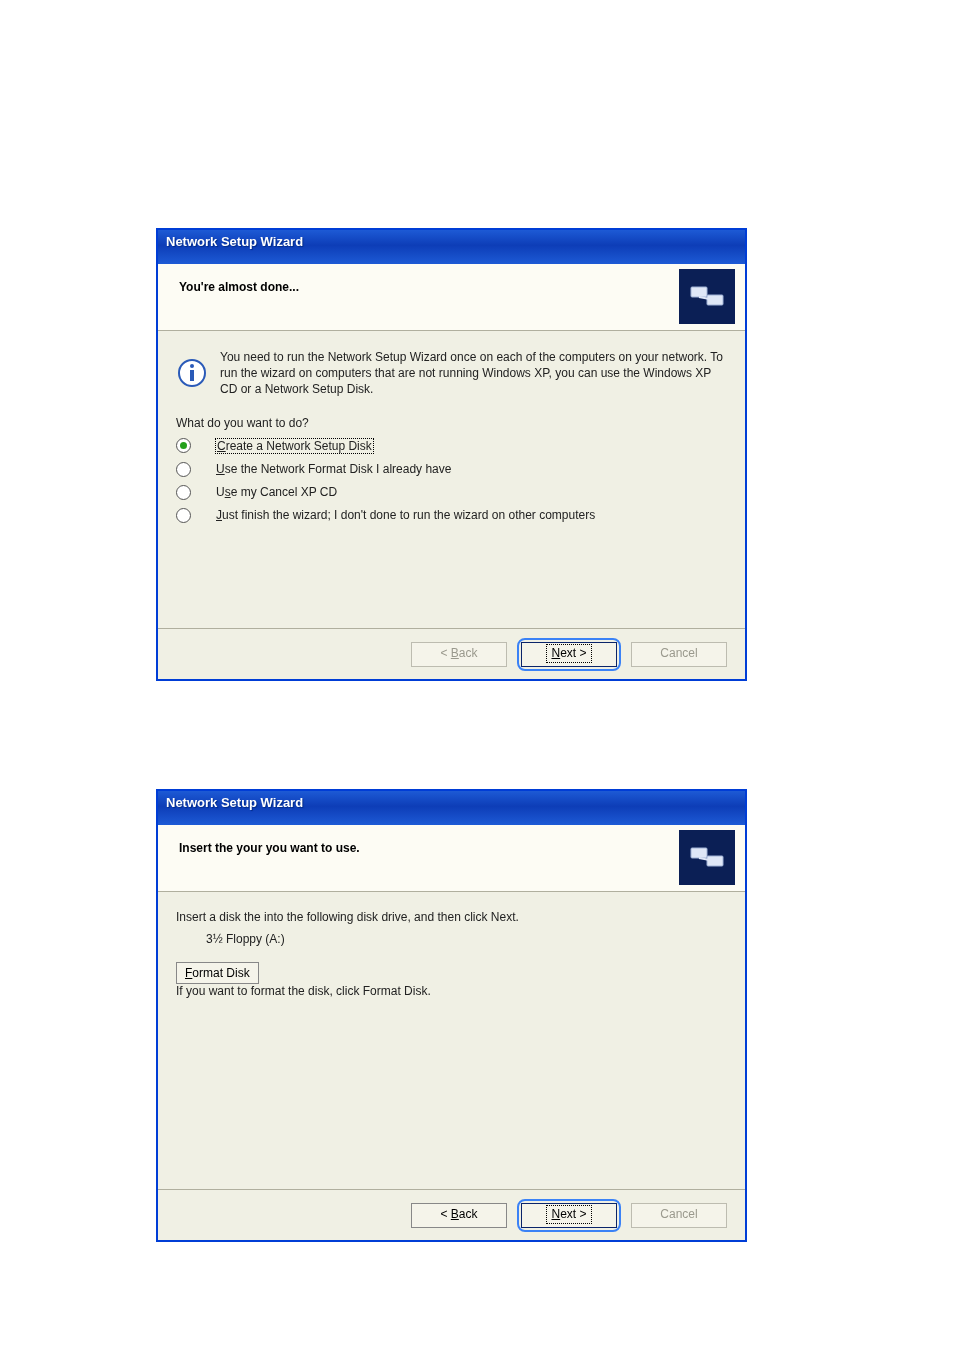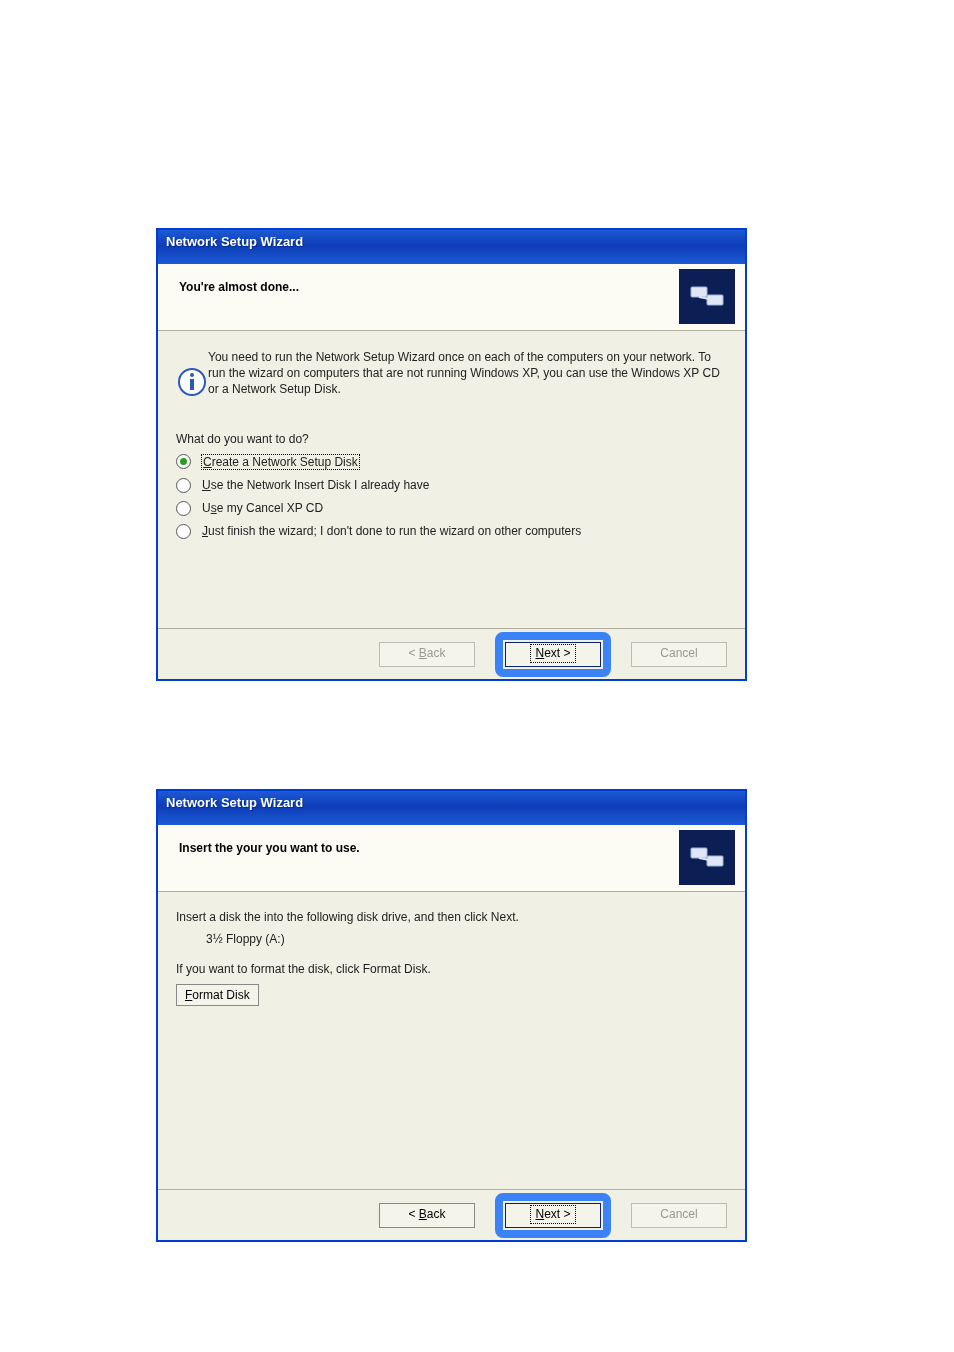--- a/index.html
+++ b/index.html
@@ -9,38 +9,38 @@
   #dialog2{top:789px;height:449px}
   .titlebar{height:26px;background:linear-gradient(to bottom,#1d5ad5 0%,#0d3db7 45%,#1d5ad5 100%);
             color:#fff;font-weight:bold;padding:4px 8px;font-size:13px;
             text-shadow:1px 1px 1px #012a86}
   .header{background:#fdfcf4;border-bottom:1px solid #b0af9e;height:66px;position:relative}
   .header .heading{position:absolute;left:21px;top:16px;font-weight:bold;font-size:12px}
   .header .iconbox{position:absolute;right:10px;top:5px;width:56px;height:55px;background:#0b1f55;
                    display:flex;align-items:center;justify-content:center}
   .header .iconbox svg{width:40px;height:40px}
   .body{padding:18px 18px 0 18px;color:#222}
-  .info-row{display:flex;align-items:flex-end;gap:0;margin-bottom:34px}
+  .info-row{display:flex;align-items:center;gap:12px;margin-bottom:18px}
   .info-icon{display:flex;align-items:center;justify-content:center;width:32px;height:32px;flex:0 0 32px}
   .info-text{line-height:1.35}
   .question{margin-bottom:5px}
-  .radio-row{display:flex;align-items:center;gap:10px;margin:8px 0}
+  .radio-row{display:flex;align-items:center;gap:24px;margin:8px 0}
   .radio{display:inline-flex;align-items:center;justify-content:center;width:13px;height:13px;border:1px solid #555;border-radius:50%;background:#fff}
   .radio.selected::after{content:"";width:7px;height:7px;border-radius:50%;background:#24a01c}
   .radio-label{padding:0 1px}
   .radio-label.focus{border:1px dotted #000;padding:0 1px}
   .accel{text-decoration:underline}
   .footer{position:absolute;bottom:0;left:0;right:0;height:50px;border-top:1px solid #b0af9e;background:#f0f0e4;
-          display:flex;align-items:center;justify-content:flex-end;gap:20px;padding-right:18px}
+          display:flex;align-items:center;justify-content:flex-end;gap:10px;padding-right:18px}
   .btn{height:23px;min-width:78px;border:1px solid #888;background:#f5f4ea;text-align:center;line-height:21px;
        padding:0 8px;font-family:inherit;font-size:12px;cursor:pointer}
   .btn.disabled{color:#9a998d;border-color:#bdbcb0;cursor:default}
   .btn.default{border:1px solid #0a246a;}
   .btn.default .inner{display:inline-block;border:1px dotted #000;padding:0 4px;line-height:17px}
-  .highlight{border:8px solid #3b82f6;border-radius:8px;padding:2px}
+  .highlight{border:2px solid #3b82f6;border-radius:8px;padding:2px}
   .btn-sm{height:22px;border:1px solid #888;background:#f5f4ea;padding:0 8px;font-family:inherit;font-size:12px;cursor:pointer}
   .indent{margin-left:30px;margin-top:8px;margin-bottom:16px}
 </style>
 </head>
 <body>
 
 <div class="page">
 
   <div class="dialog" id="dialog1">
     <div class="titlebar">
@@ -68,21 +68,21 @@
         <div class="info-text">You need to run the Network Setup Wizard once on each of the computers on your network. To run the wizard on computers that are not running Windows XP, you can use the Windows XP CD or a Network Setup Disk.</div>
       </div>
       <div class="question">What do you want to do?</div>
 
       <div class="radio-row">
         <span class="radio selected"></span>
         <span class="radio-label focus"><span class="accel">C</span><span>reate a Network Setup Disk</span></span>
       </div>
       <div class="radio-row">
         <span class="radio"></span>
-        <span class="radio-label"><span class="accel">U</span><span>se the Network Insert Disk I already have</span></span>
+        <span class="radio-label"><span class="accel">U</span><span>se the Network Format Disk I already have</span></span>
       </div>
       <div class="radio-row">
         <span class="radio"></span>
         <span class="radio-label"><span>U</span><span class="accel">s</span><span>e my Cancel XP CD</span></span>
       </div>
       <div class="radio-row">
         <span class="radio"></span>
         <span class="radio-label"><span class="accel">J</span><span>ust finish the wizard; I don't done to run the wizard on other computers</span></span>
       </div>
     </div>
@@ -105,24 +105,24 @@
         <svg viewBox="0 0 40 40">
           <rect x="4" y="10" width="16" height="10" rx="1" fill="#dfe7f7" stroke="#a0b2d6"></rect>
           <rect x="20" y="18" width="16" height="10" rx="1" fill="#dfe7f7" stroke="#a0b2d6"></rect>
           <line x1="12" y1="20" x2="28" y2="23" stroke="#dfe7f7" stroke-width="2"></line>
         </svg>
       </div>
     </div>
     <div class="body">
       <div>Insert a disk the into the following disk drive, and then click Next.</div>
       <div class="indent">3½ Floppy (A:)</div>
-      <div>If you want to format the disk, click Format Disk.</div>
       <div style="margin-top:8px">
         <button class="btn-sm"><span class="accel">F</span><span>ormat Disk</span></button>
       </div>
+      <div>If you want to format the disk, click Format Disk.</div>
     </div>
     <div class="footer">
       <div class="btn"><span>&lt; </span><span class="accel">B</span><span>ack</span></div>
       <div class="highlight">
         <div class="btn default"><span class="inner"><span class="accel">N</span><span>ext &gt;</span></span></div>
       </div>
       <div class="btn disabled">Cancel</div>
     </div>
   </div>
 

